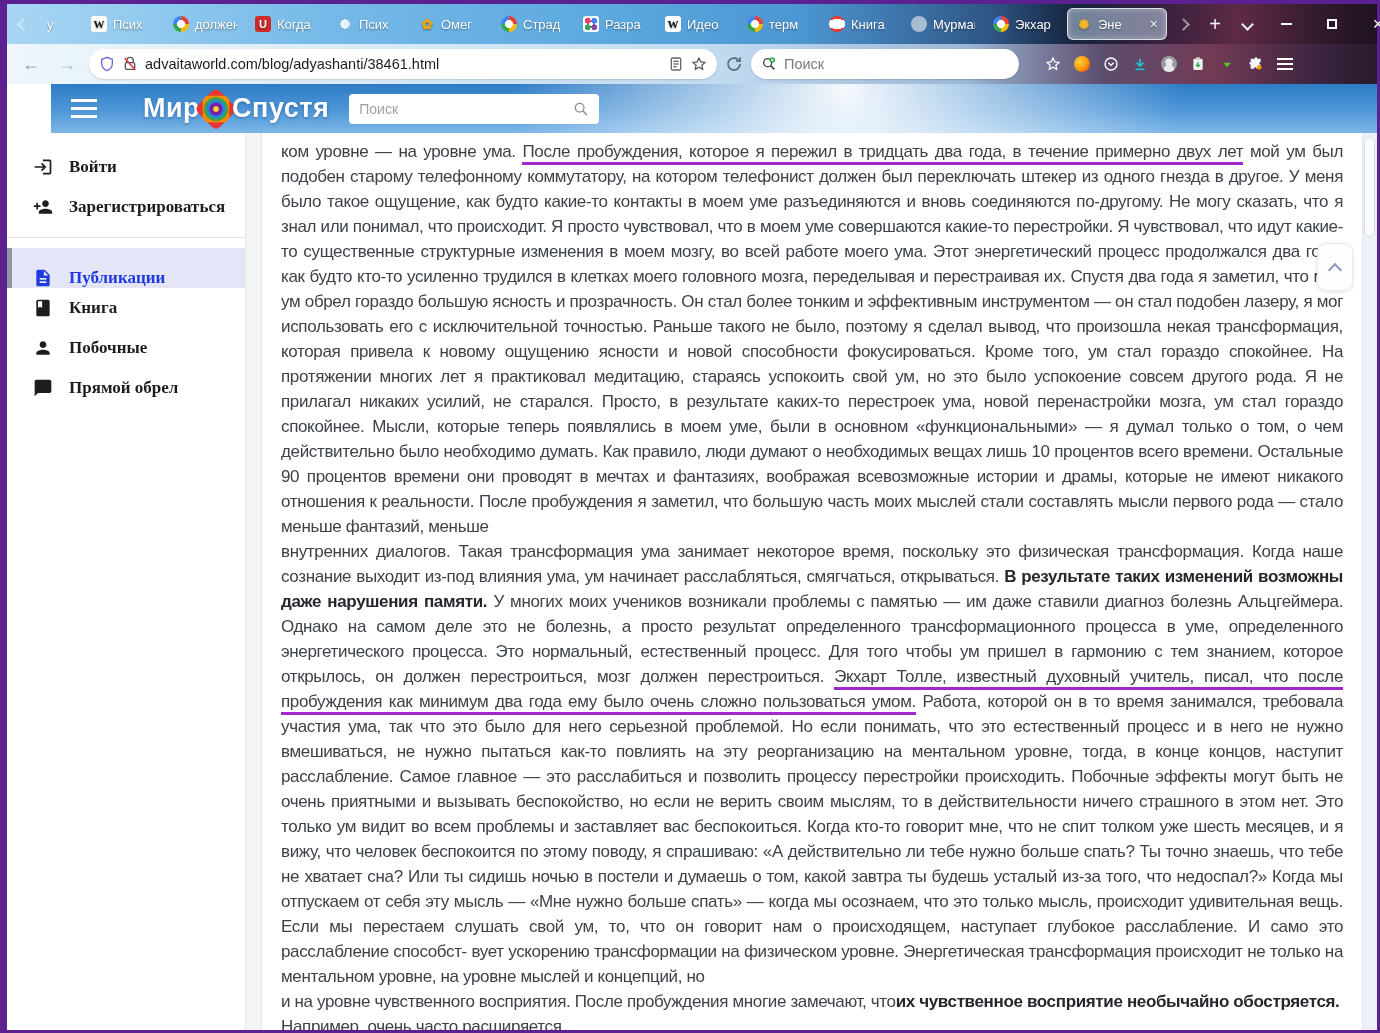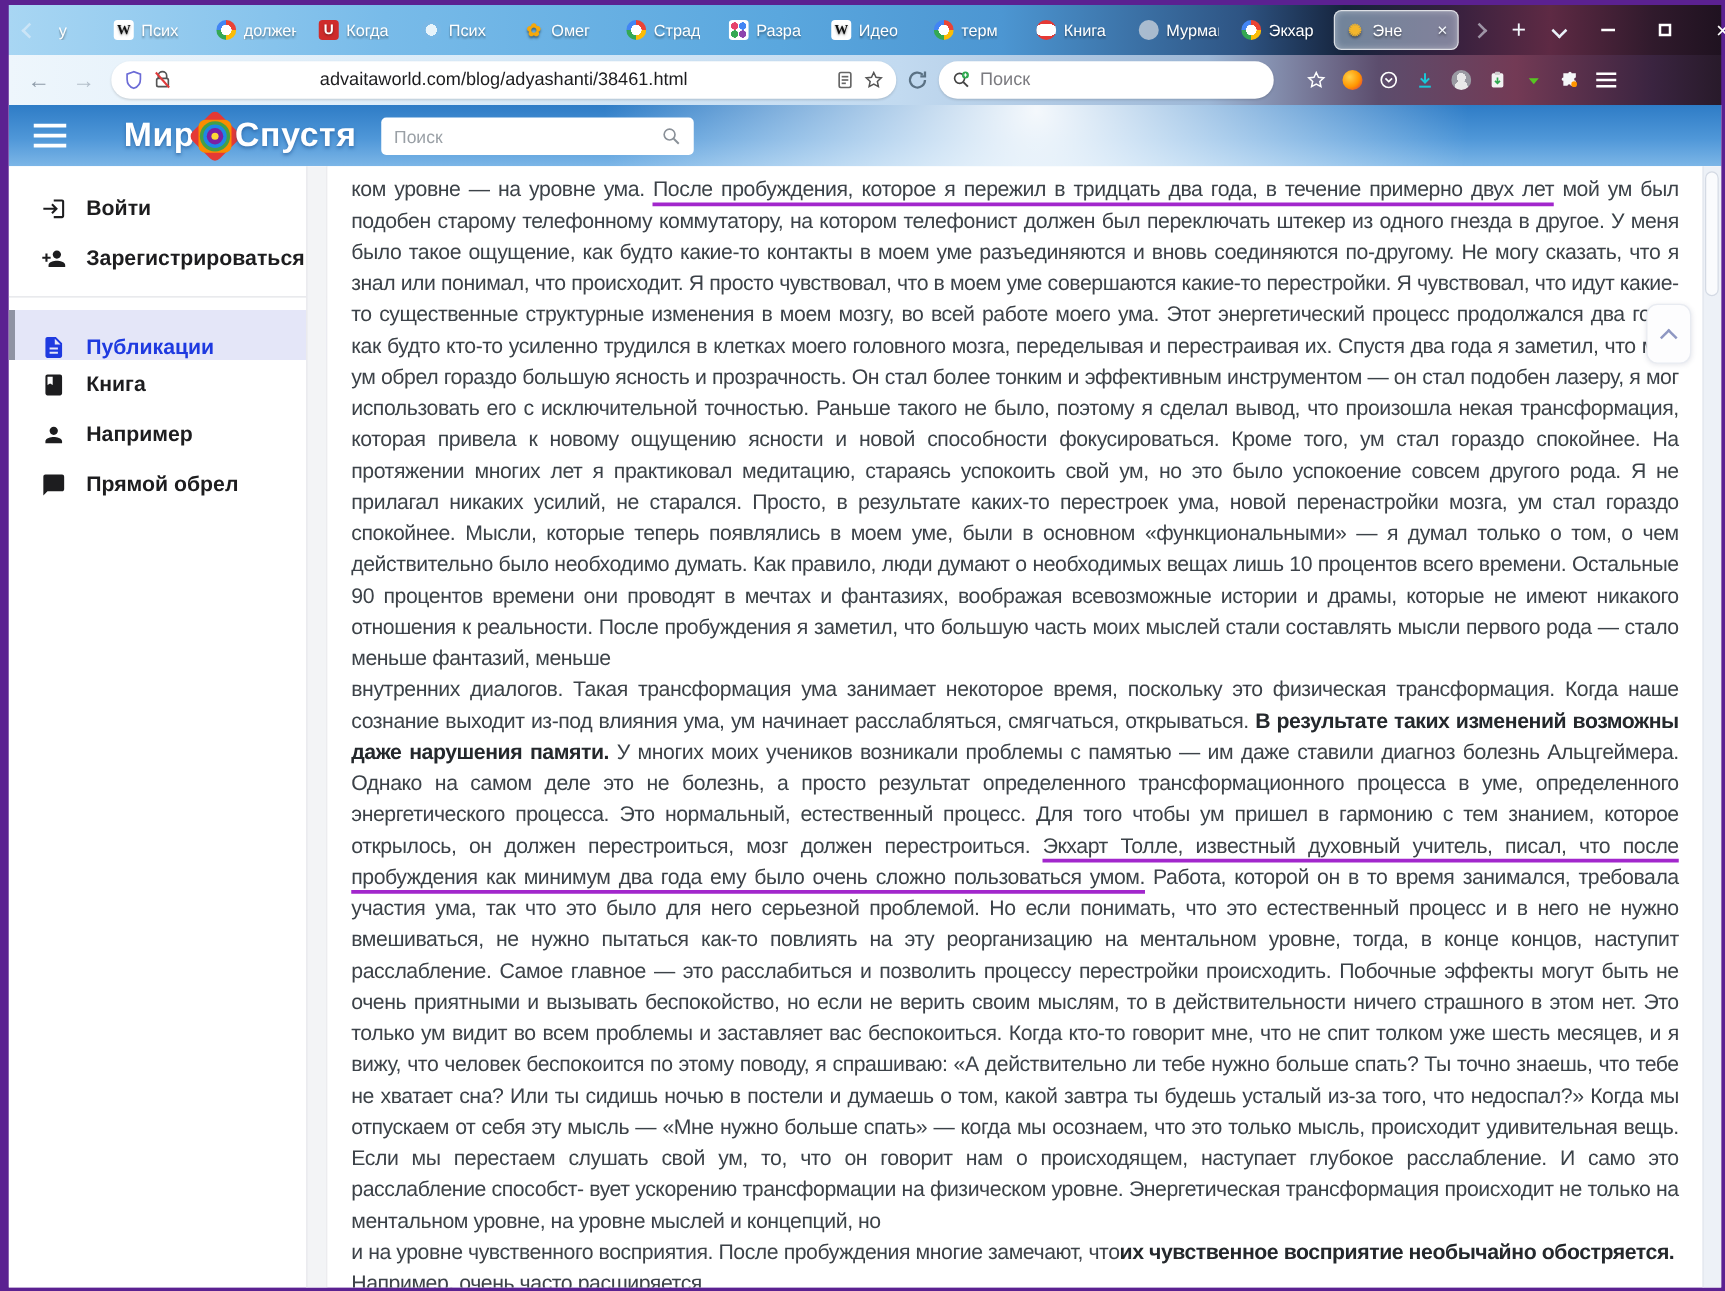--- a/index.html
+++ b/index.html
@@ -53,52 +53,52 @@
   .glyph-close { color:#fff; font-size:18px; }
 
   
   .toolbar { position:absolute; left:7px; right:3px; top:44px; height:40px;
     background:linear-gradient(90deg,#eef6fc 0%,#d8eaf8 28%,#c2daf0 52%,#9db7d6 70%,#5c4d6d 80%,#733a55 88%,#3a2440 96%,#281a2a 100%);
     display:flex; align-items:center; padding:0 10px; gap:8px; }
   .nav-arrow { font-size:18px; color:#8d9aa8; width:28px; text-align:center; }
   .capsule { background:#fff; border-radius:16px; height:30px; display:flex;
     align-items:center; padding:0 10px; gap:7px; box-shadow:0 1px 2px rgba(0,0,0,.15); }
   .urlbox { width:628px; }
-  .url-text { font-size:14.5px; color:#1c1c1e; flex:1;text-align:center; }
+  .url-text { font-size:14.5px; color:#1c1c1e; flex:1; }
   .searchbox { width:268px; }
   .search-ph { font-size:14.5px; color:#7b7b80; }
   .icon16 { width:16px; height:16px; flex:none; }
   .ext-icons { display:flex; align-items:center; gap:13px; margin-left:18px; }
   .menu-bars { width:16px; height:2px; background:#fff;
     box-shadow:0 5px 0 #fff,0 -5px 0 #fff; }
 
   
   .page { position:absolute; left:7px; right:3px; top:84px; bottom:3px; background:#fff; overflow:hidden; }
   .site-header { height:49px;
     background:radial-gradient(circle at 60% 10%,rgba(255,255,255,.95),rgba(255,255,255,0) 42%),
                linear-gradient(180deg,#2e7cc6 0%,#4f97d8 55%,#7cb6e7 100%);
-    display:flex; align-items:center; padding:0 14px; }
+    display:flex; align-items:center; padding:0 14px;margin-left:44px; }
   .burger { width:26px; height:2.5px; background:#fff; margin-left:6px;
     box-shadow:0 8px 0 #fff,0 -8px 0 #fff; }
   .logo { display:flex; align-items:center; margin-left:46px; color:#fff;
     font-size:27px; font-weight:bold; text-shadow:0 1px 3px rgba(30,80,140,.6); letter-spacing:.5px; }
   .logo svg { margin:0 -6px; }
   .site-search { margin-left:20px; background:#fff; border-radius:4px; height:30px;
     width:250px; display:flex; align-items:center; padding:0 10px; }
   .site-search input { border:0; outline:0; flex:1; font-size:14px; color:#444;
     font-family:"Liberation Sans",sans-serif; }
   .site-search input::placeholder { color:#9aa0a6; }
 
   .body-row { position:relative; display:flex; height:calc(100% - 49px); }
   .sidebar { width:255px; flex:none; background:#fff; border-right:1px solid #e3e4e8;
     padding-top:14px; position:relative; }
   .sidebar:after { content:""; position:absolute; top:0; bottom:0; right:0; width:15px;
     background:#f3f4f6; border-left:1px solid #e7e8ec; }
   .side-item { display:flex; align-items:center; gap:16px; height:40px; padding:0 0 0 26px;
-    font-size:17px; font-weight:bold; color:#1d1d1f; cursor:pointer; }
+    font-size:17px; font-weight:bold; color:#1d1d1f; cursor:pointer;font-family:Liberation Serif, serif; }
   .side-item svg { width:20px; height:20px; fill:#1d1d1f; flex:none; }
   .side-item.active { background:#e4e6f8; color:#1e3ae0; border-left:5px solid #8f93a3; padding-left:21px;align-items:flex-end; }
   .side-item.active svg { fill:#1e3ae0; }
   .side-divider { height:1px; background:#e2e3e7; margin:10px 0; }
 
   .content { flex:1; position:relative; background:#fff; }
   .article { padding:6px 34px 0 19px; font-size:17px; line-height:25px; color:#3c4248;
     text-align:justify; letter-spacing:-0.35px; }
   .seg-bold { font-weight:bold; color:#24282c; }
   .seg-underline { border-bottom:3px solid #a227cc; padding-bottom:1px; }
@@ -317,21 +317,21 @@
           <div class="side-item">
             <svg viewBox="0 0 24 24">
               <path d="M18 2H6c-1.1 0-2 .9-2 2v16c0 1.1.9 2 2 2h12c1.1 0 2-.9 2-2V4c0-1.1-.9-2-2-2zM6 4h5v8L8.5 10.5 6 12V4z"></path>
             </svg>
             <span>Книга</span>
           </div>
           <div class="side-item">
             <svg viewBox="0 0 24 24">
               <path d="M12 12c2.2 0 4-1.8 4-4s-1.8-4-4-4-4 1.8-4 4 1.8 4 4 4zm0 2c-2.7 0-8 1.3-8 4v2h16v-2c0-2.7-5.3-4-8-4z"></path>
             </svg>
-            <span>Например</span>
+            <span>Побочные</span>
           </div>
           <div class="side-item">
             <svg viewBox="0 0 24 24">
               <path d="M20 2H4c-1.1 0-2 .9-2 2v18l4-4h14c1.1 0 2-.9 2-2V4c0-1.1-.9-2-2-2z"></path>
             </svg>
             <span>Прямой обрел</span>
           </div>
         </aside>
 
       <main class="content">

